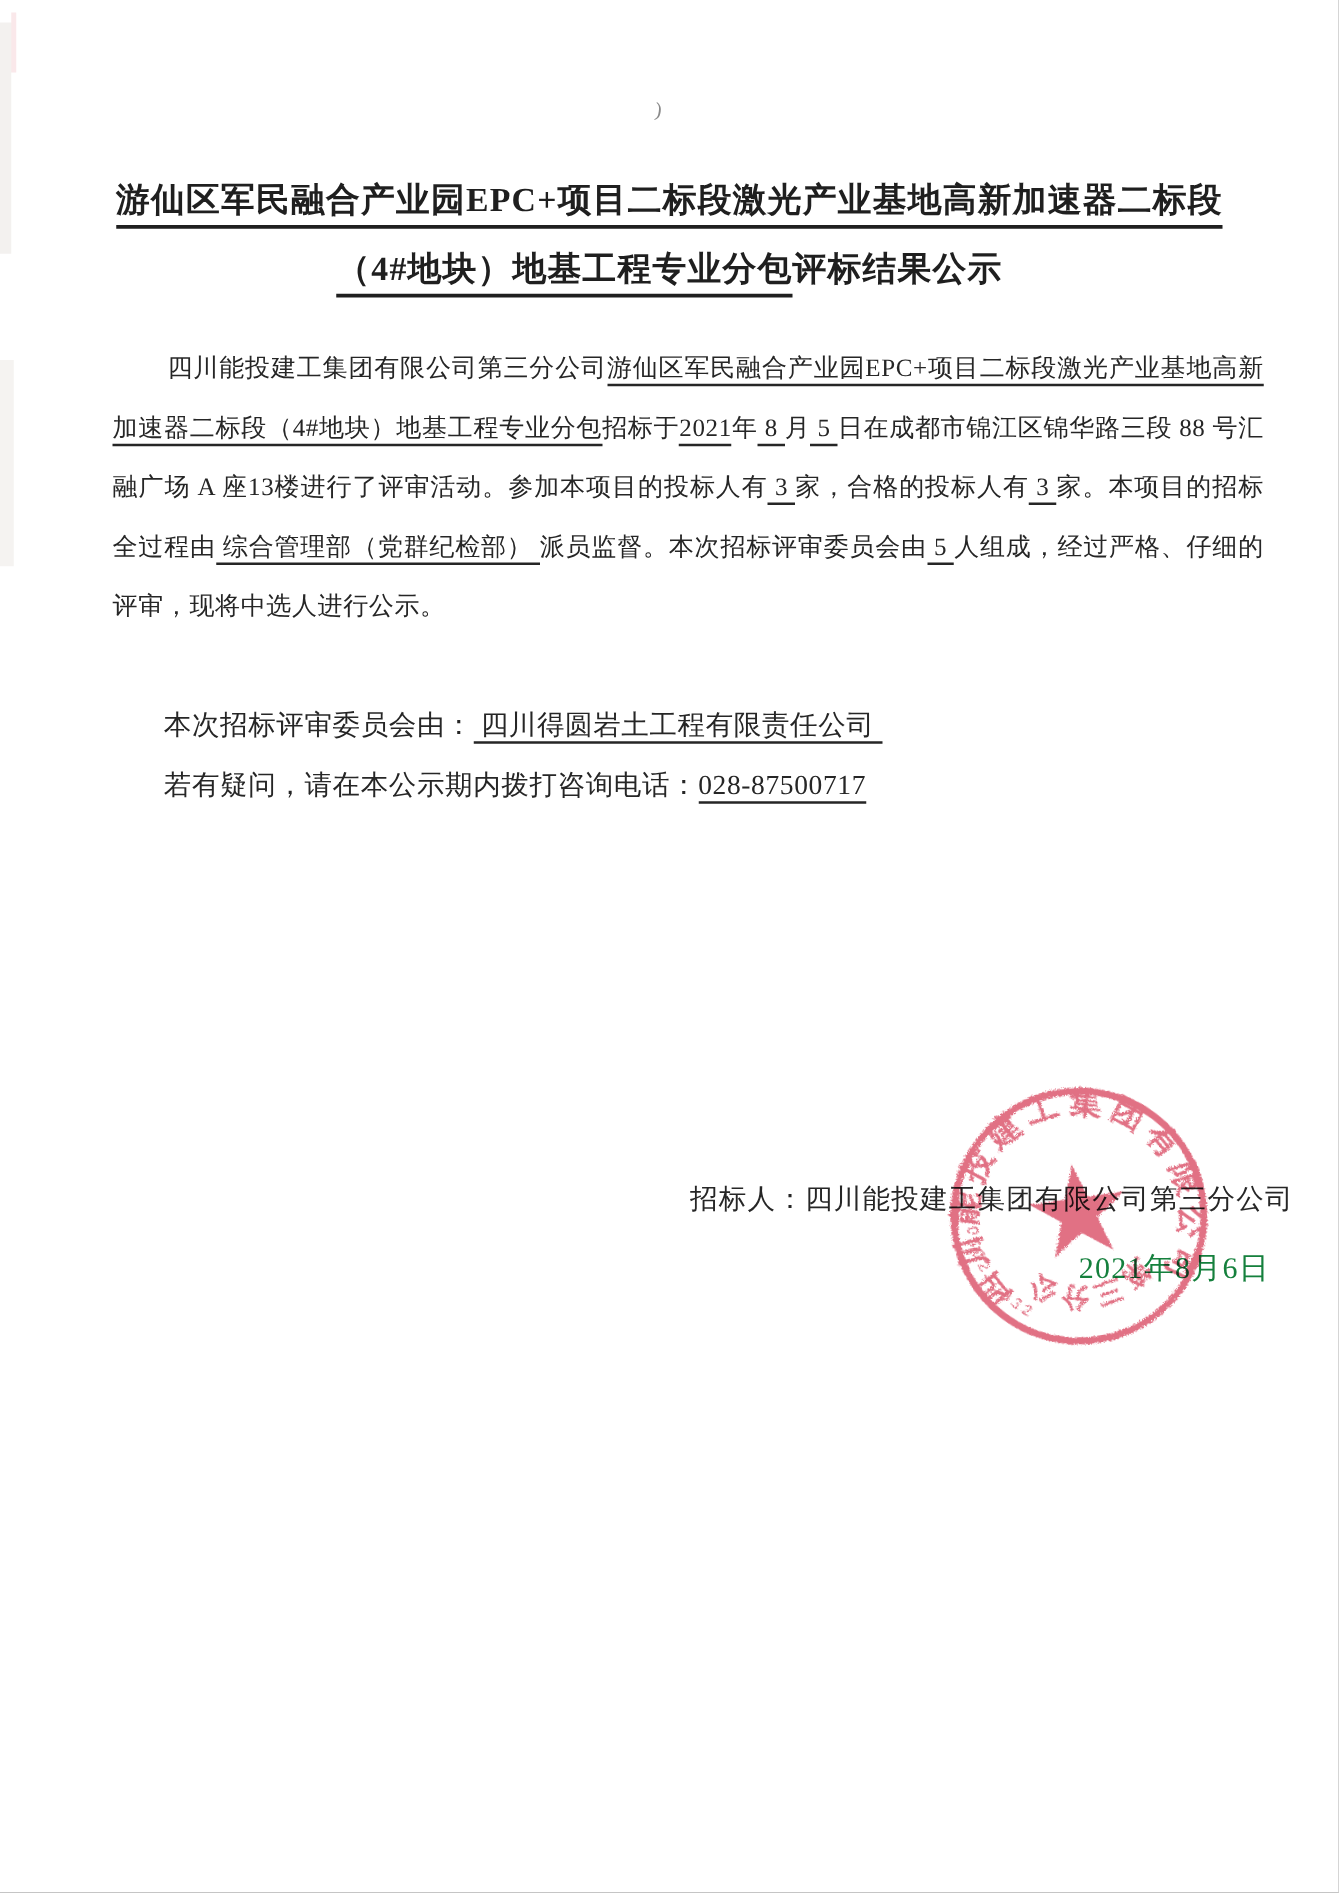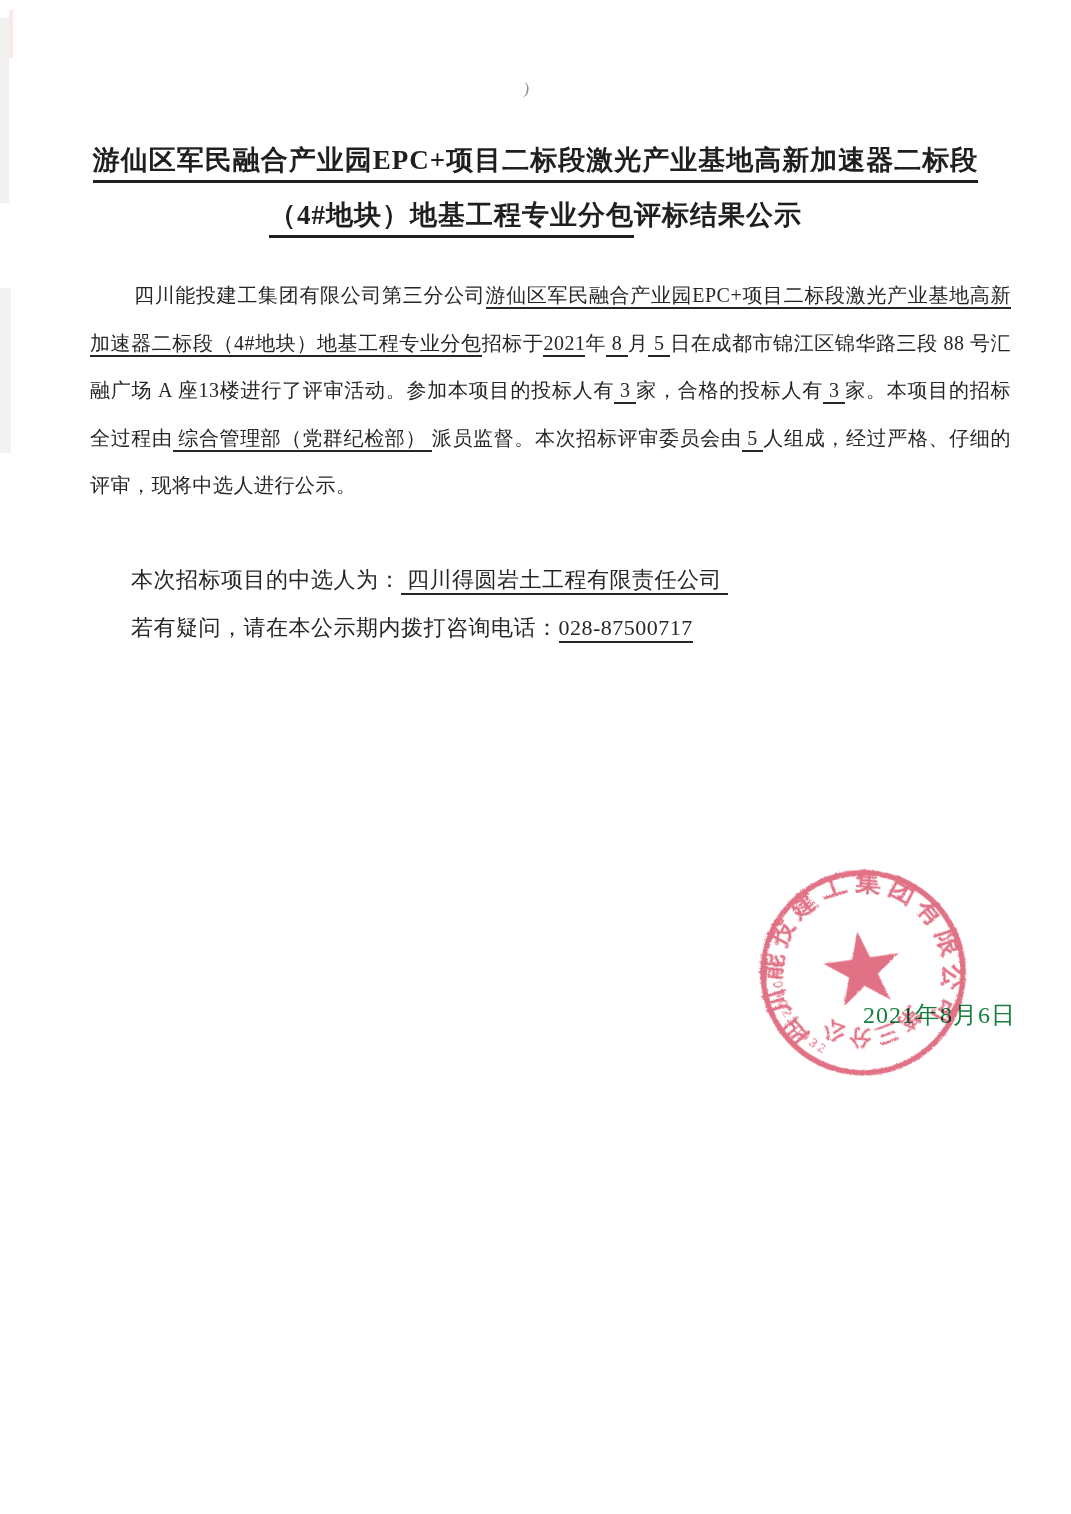--- a/index.html
+++ b/index.html
@@ -71,24 +71,25 @@
   <div class="stray">)</div>
 
   <h1 class="title">
     <div><span class="tu">游仙区军民融合产业园EPC+项目二标段激光产业基地高新加速器二标段</span></div>
     <div><span class="tu">（4#地块）地基工程专业分包</span><span>评标结果公示</span></div>
   </h1>
 
   <p class="body-par"><span>四川能投建工集团有限公司第三分公司</span><span class="u">游仙区军民融合产业园EPC+项目二标段激光产业基地高新加速器二标段（4#地块）地基工程专业分包</span><span>招标于</span><span class="u">2021</span><span>年</span><span class="u">&nbsp;8&nbsp;</span><span>月</span><span class="u">&nbsp;5&nbsp;</span><span>日在成都市锦江区锦华路三段 88 号汇融广场 A 座13楼进行了评审活动。参加本项目的投标人有</span><span class="u">&nbsp;3&nbsp;</span><span>家，合格的投标人有</span><span class="u">&nbsp;3&nbsp;</span><span>家。本项目的招标全过程由</span><span class="u">&nbsp;综合管理部（党群纪检部）&nbsp;</span><span>派员监督。本次招标评审委员会由</span><span class="u">&nbsp;5&nbsp;</span><span>人组成，经过严格、仔细的评审，现将中选人进行公示。</span></p>
 
   <div class="mid">
-    <div class="mid-line"><span>本次招标项目的中选人为：</span><span class="u">&nbsp;四川得圆岩土工程有限责任公司&nbsp;</span></div>
+    <div class="mid-line"><span>本次招标评审委员会由：</span><span class="u">&nbsp;四川得圆岩土工程有限责任公司&nbsp;</span></div>
     <div class="mid-line"><span>若有疑问，请在本公示期内拨打咨询电话：</span><span class="u">028-87500717</span></div>
   </div>
 
+  <div class="issuer"><span>招标人：</span><span>四川能投建工集团有限公司第三分公司</span></div>
 
   <div class="issue-date">2021年8月6日</div>
 
   <div class="seal" style="color: rgb(221, 92, 114);">
     <svg viewBox="0 0 230 230" width="230" height="230">
       <defs>
         <filter id="rough" x="-10%" y="-10%" width="120%" height="120%">
           <feTurbulence type="turbulence" baseFrequency="0.9" numOctaves="1" result="n"></feTurbulence>
           <feDisplacementMap in="SourceGraphic" in2="n" scale="3"></feDisplacementMap>
         </filter>

